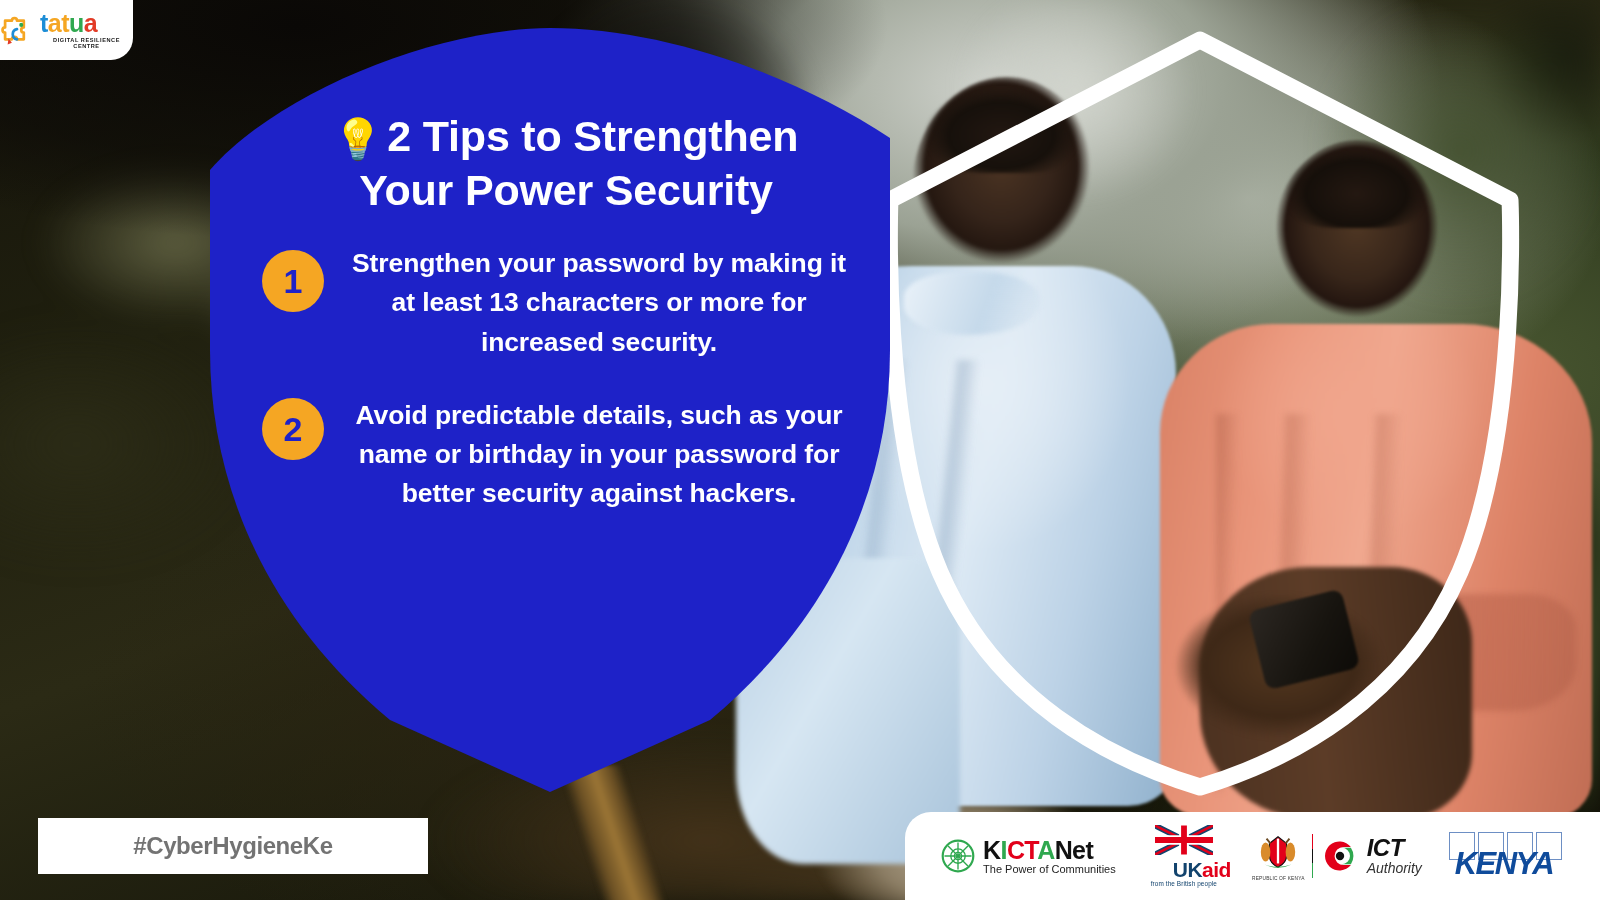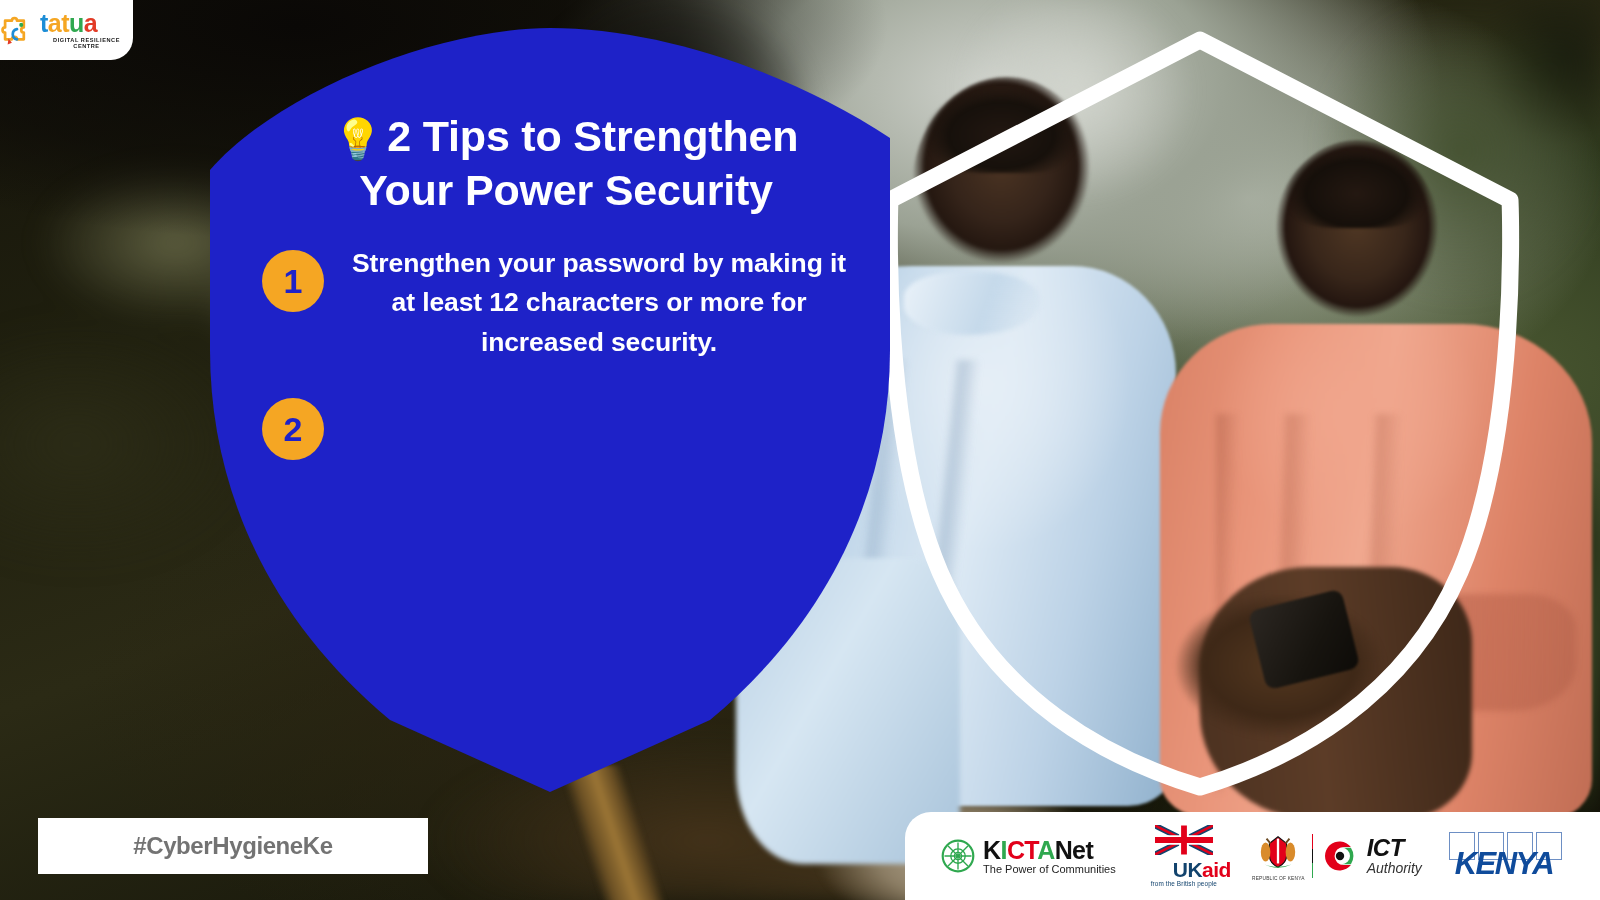--- a/index.html
+++ b/index.html
@@ -354,25 +354,26 @@
 
 <div id="shield-content">
 
   <div class="title">
     <span class="bulb">💡</span><span>2 Tips to Strengthen</span><br>
     <span>Your Power Security</span>
   </div>
 
   <div class="tip" id="tip1">
     <div class="tip-badge">1</div>
-    <div class="tip-text">Strengthen your password by making it at least 12 characters or more for increased security.</div>
+    <div class="tip-text">Strengthen your password by making it at least 13 characters or more for increased security.</div>
   </div>
 
   <div class="tip" id="tip2">
     <div class="tip-badge">2</div>
+    <div class="tip-text">Avoid predictable details, such as your name or birthday in your password for better security against hackers.</div>
   </div>
 
 </div>
 
 <div id="brand-badge">
   <div class="puzzle-wrap">
     <svg viewBox="0 0 40 40" xmlns="http://www.w3.org/2000/svg">
       <path d="M6 9 h8 a3 3 0 1 1 6 0 h8 v8 a3 3 0 1 0 0 6 v8 h-8 a3 3 0 1 0-6 0 H6 v-8 a3 3 0 1 1 0-6 Z" fill="none" stroke="#F5A623" stroke-width="3.2" stroke-linejoin="round"></path>
       <path d="M20 19 q-5 1 -5 6 t5 6" fill="none" stroke="#1C8DD6" stroke-width="3.2" stroke-linecap="round"></path>
       <path d="M10 30 l4 5 l-5 2 z" fill="#E23B26"></path>

